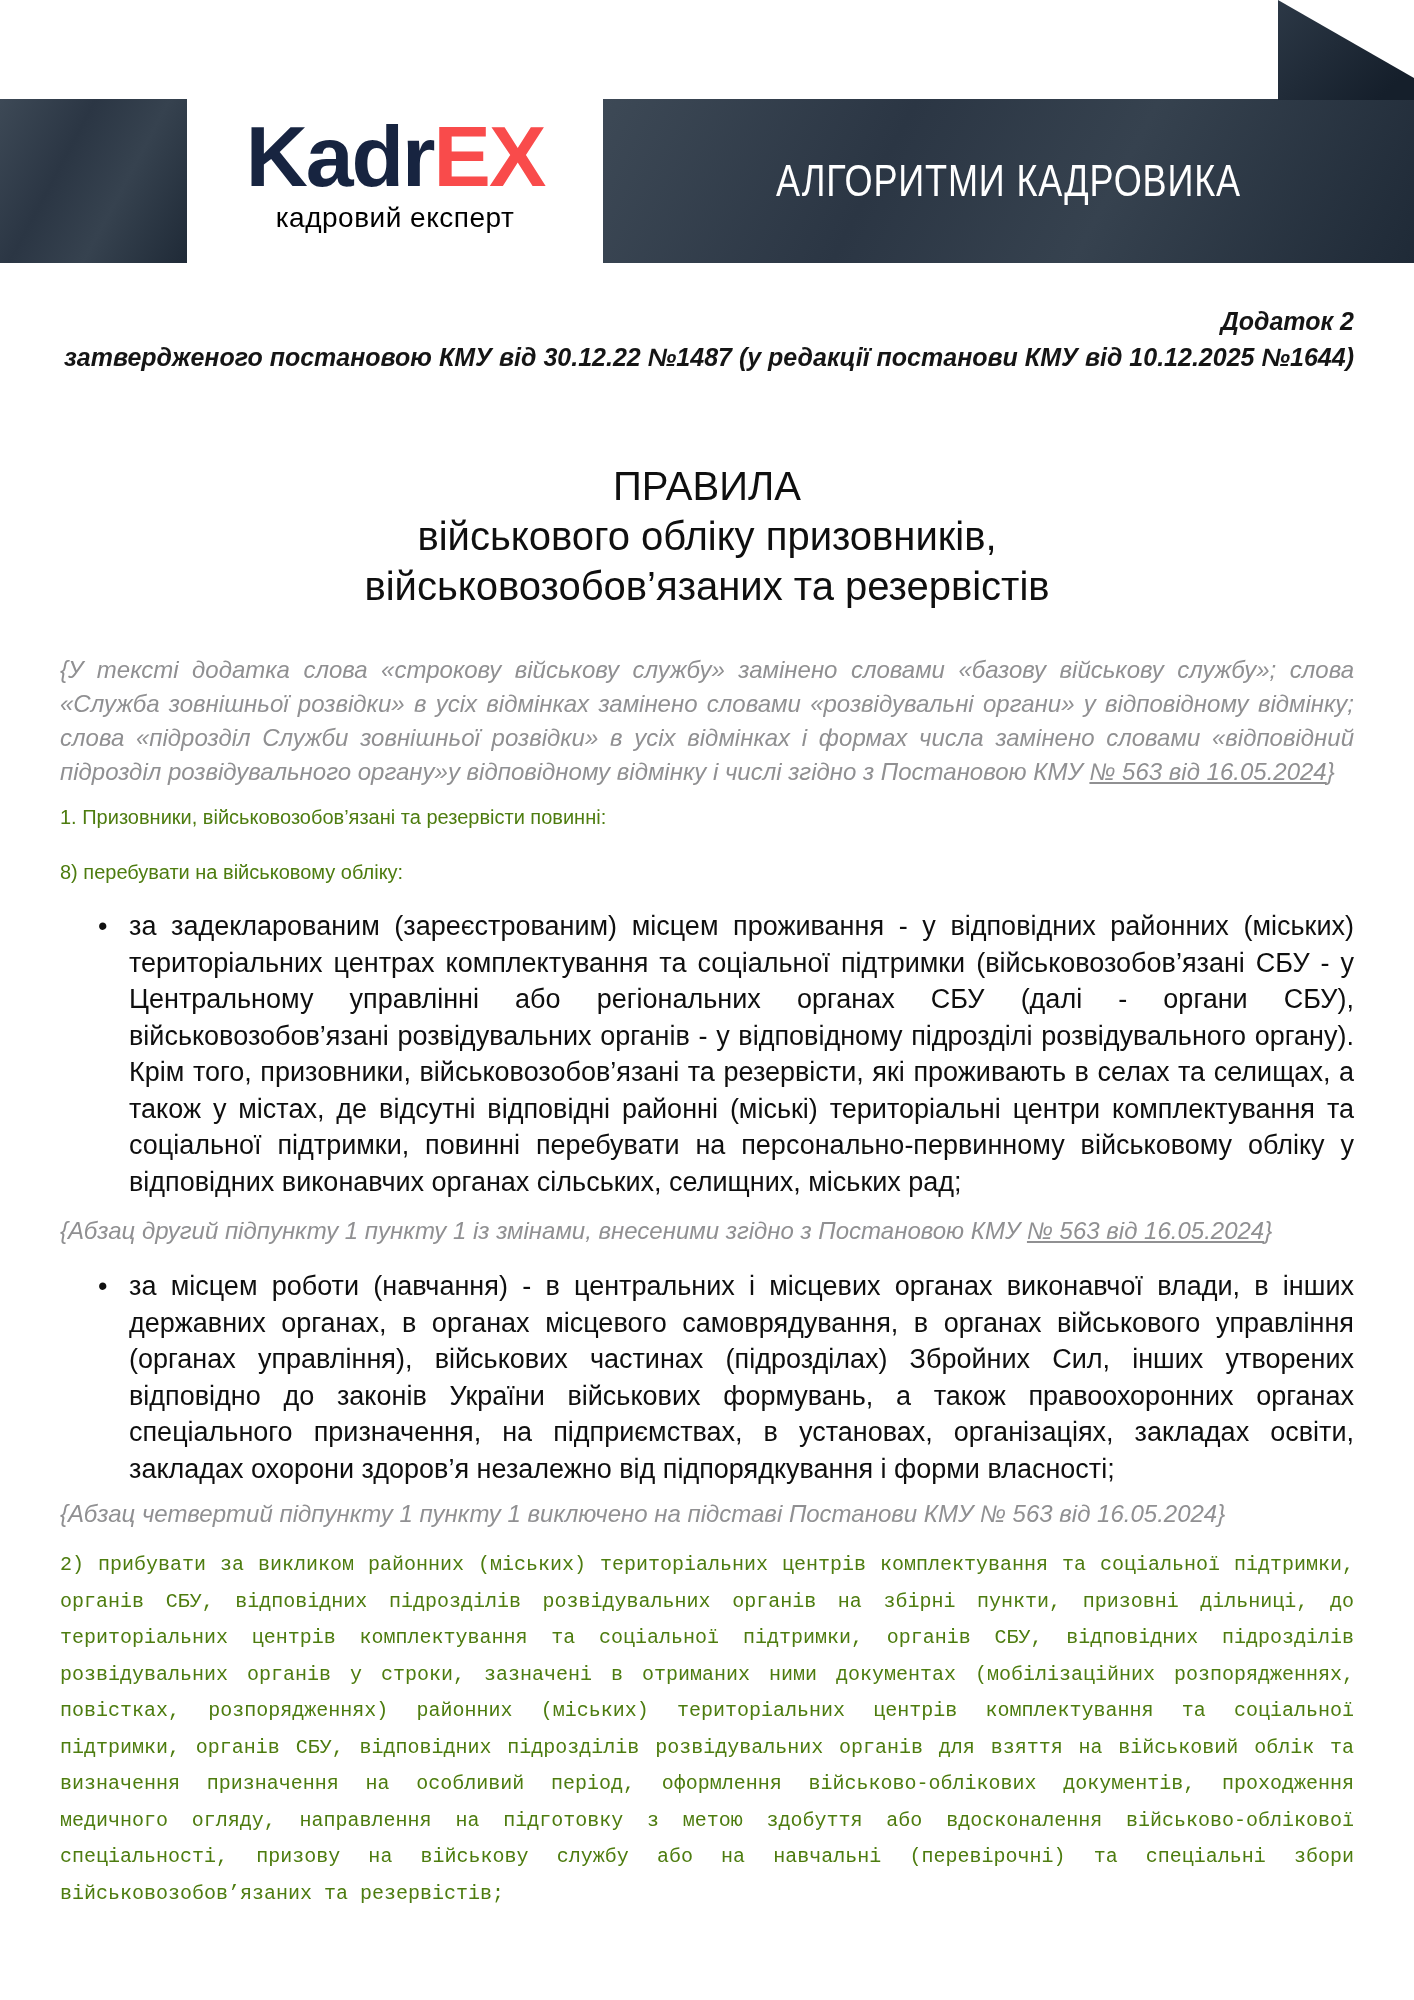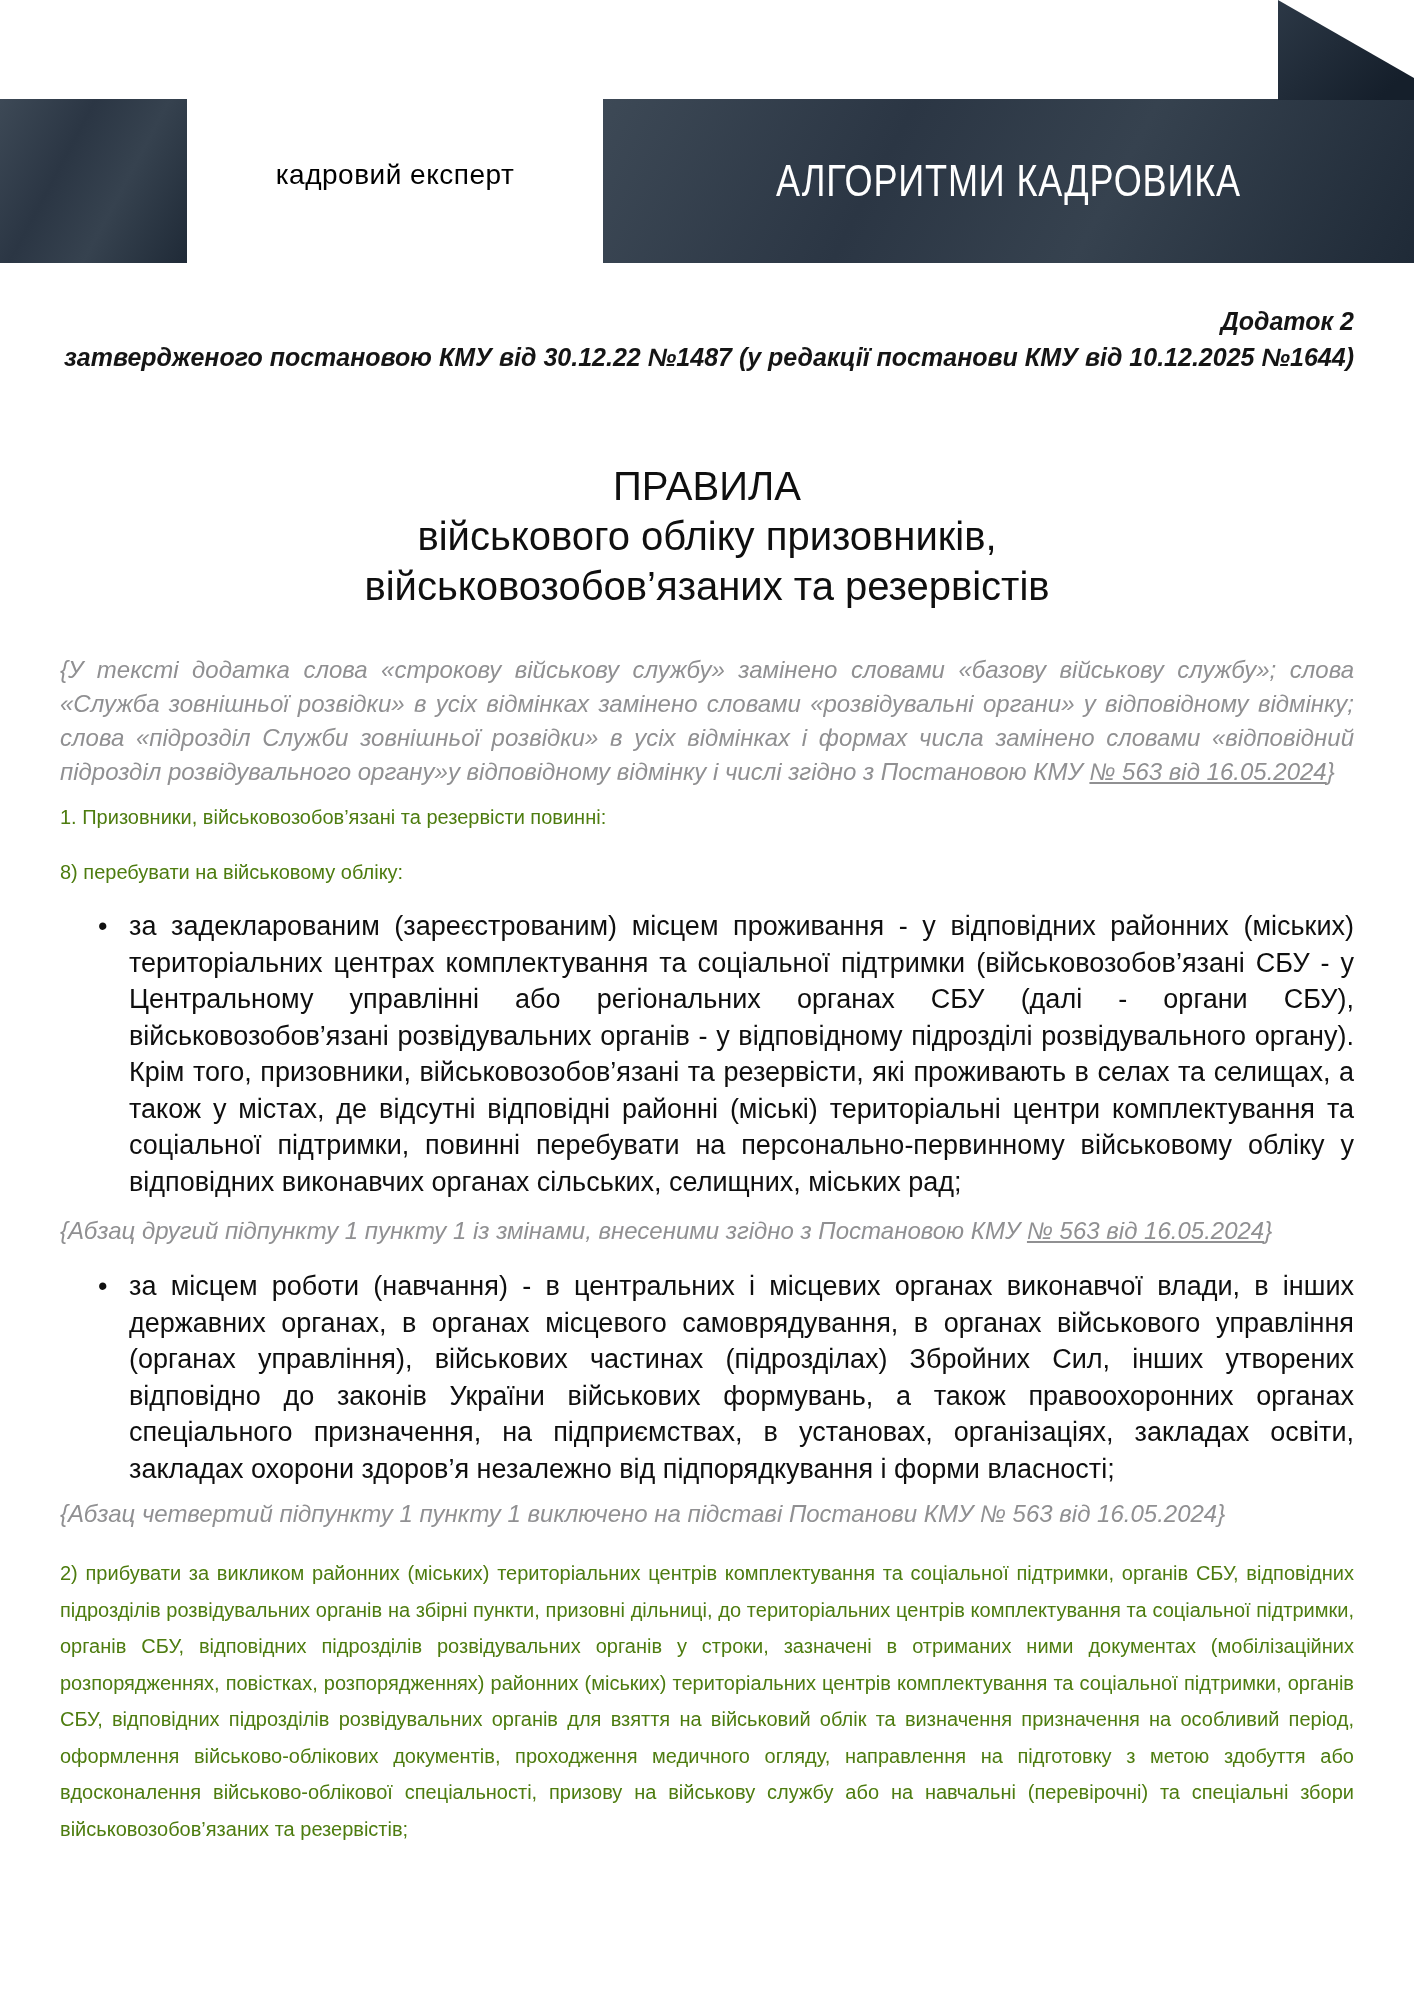--- a/index.html
+++ b/index.html
@@ -44,35 +44,36 @@
   .body-p{font-size:20px;line-height:36.5px;text-align:justify;margin:0;color:#4d7c0f;}
   .plain{text-align:left;}
   .point1{margin-top:10px;}
   .sub1{margin-top:18px;}
   .bullets{list-style:none;margin:18px 0 0;padding:0;}
   .bullets li{position:relative;padding-left:69px;font-size:27px;line-height:36.5px;text-align:justify;color:#0f0f0f;}
   .dot{position:absolute;left:38px;top:0;}
   .note-2{margin-top:14px;}
   .bullet-gap{margin-top:20px;}
   .note-3{margin-top:10px;}
-  .point2{margin-top:24px;}
+  .point2{margin-top:16px;font-family:Liberation Mono, monospace;}
   .note-4{margin-top:14px;}
 </style>
 </head>
 <body>
 
 <div class="page">
 
   <header class="masthead">
     <div class="band band-left"></div>
     <div class="band band-right">
       <span class="banner-title">АЛГОРИТМИ КАДРОВИКА</span>
     </div>
     <div class="fold"></div>
     <div class="logo-box">
+      <div class="logo-word"><span class="logo-kadr">Kadr</span><span class="logo-ex">EX</span></div>
       <div class="logo-sub">кадровий експерт</div>
     </div>
   </header>
 
   <main class="content">
 
     <section class="annex">
       <div>Додаток 2</div>
       <div>затвердженого постановою КМУ від 30.12.22 №1487  (у редакції постанови КМУ від 10.12.2025 №1644)</div>
     </section>

